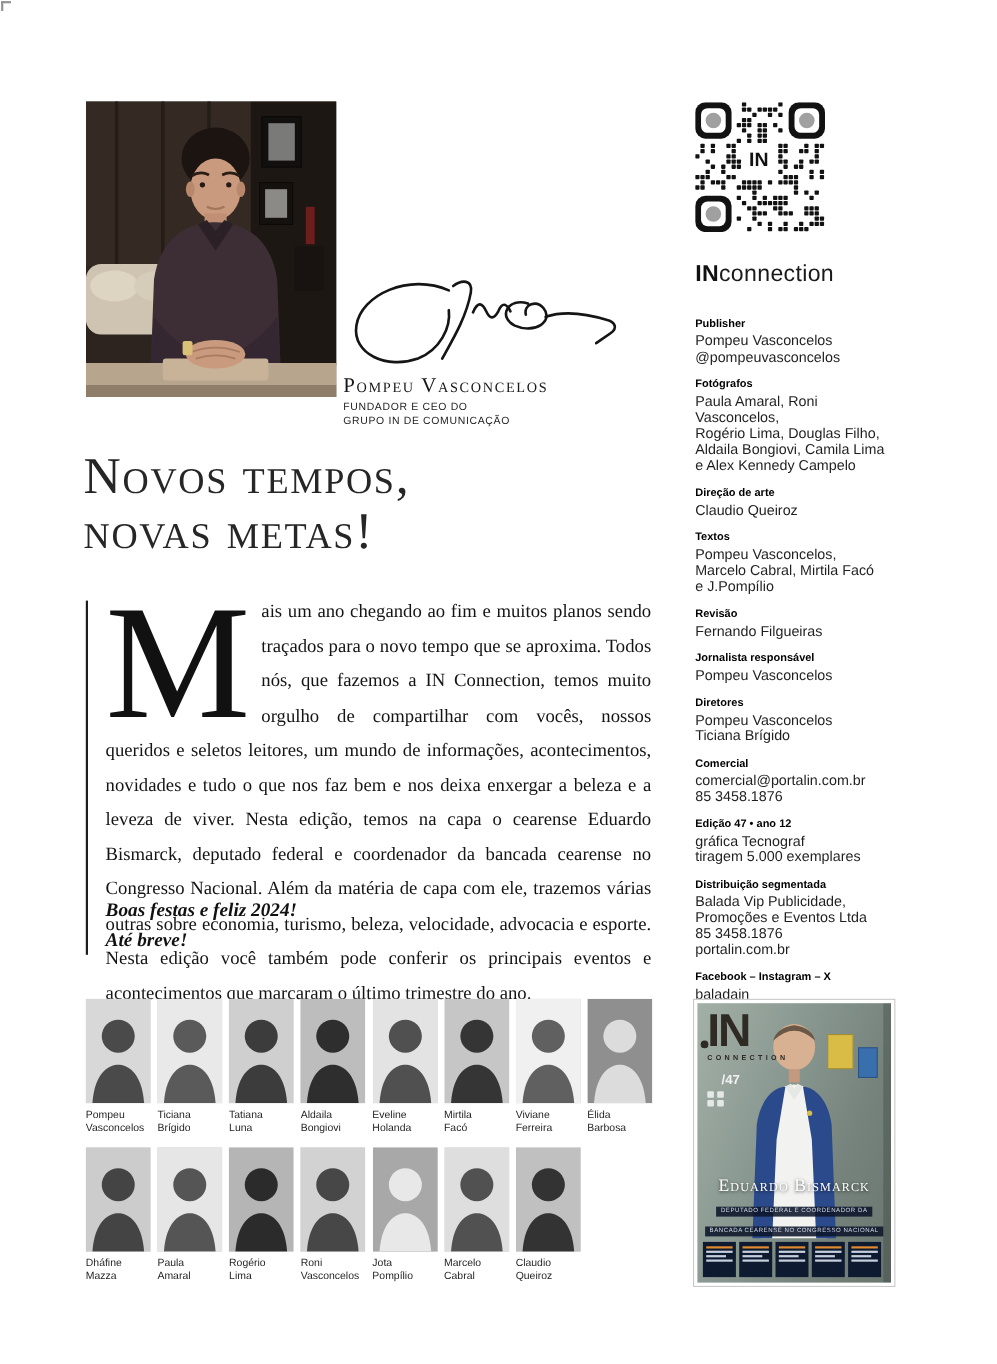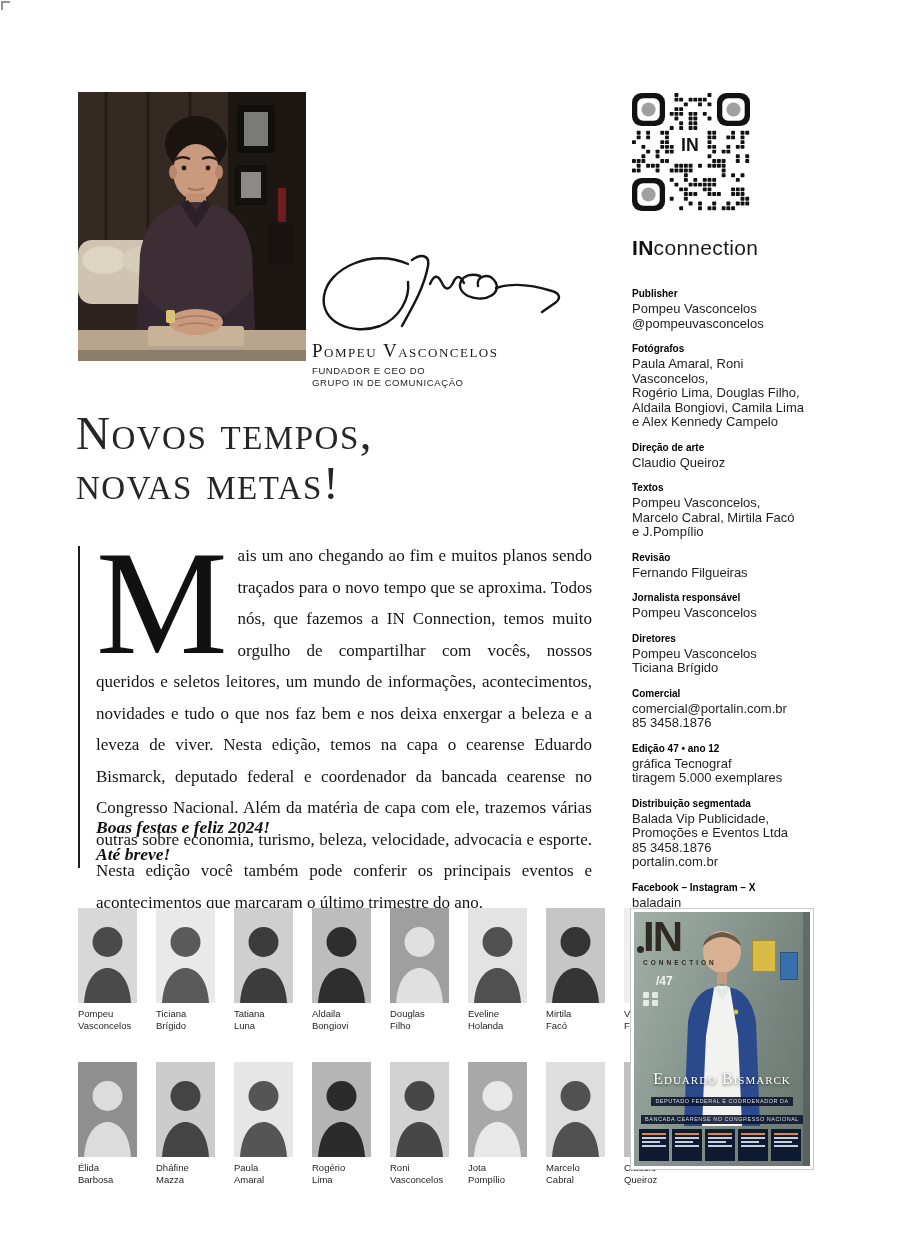--- a/index.html
+++ b/index.html
@@ -28,21 +28,21 @@
   #body-rule{position:absolute;left:78px;top:546px;width:2px;height:322px;background:#1e1e1e;}
   #body-copy{position:absolute;left:96px;top:540px;width:496px;
              font-family:"Liberation Serif",serif;font-size:17px;line-height:31.5px;
              color:#141414;text-align:justify;}
   #body-copy .dropcap{float:left;font-size:148px;line-height:.78;padding:6px 10px 0 0;color:#111;}
   #closing{position:absolute;left:96px;top:814px;font-family:"Liberation Serif",serif;
            font-weight:bold;font-style:italic;font-size:17.5px;line-height:27px;color:#111;}
 
   
   #contributors{position:absolute;left:78px;top:908px;width:515px;
-                display:grid;grid-template-columns:repeat(8,1fr);column-gap:6px;row-gap:0;gap:19px;}
+                display:grid;grid-template-columns:repeat(8,1fr);column-gap:6px;row-gap:0;}
   .cell{width:59px;}
   .avatar{width:59px;height:95px;overflow:hidden;background:#ddd;}
   .avatar svg{display:block;}
   .cname{margin:5px 0 8px 0;font-size:9.5px;line-height:11.5px;color:#1f1f1f;min-height:27px;}
 
   
   #rightcol{position:absolute;left:632px;top:93px;width:186px;}
   #qr{width:118px;height:118px;}
   #brand{margin-top:21px;font-size:21px;color:#111;letter-spacing:.3px;}
   #brand .b{font-weight:bold;}
@@ -200,33 +200,20 @@
         <div class="avatar">
           <svg width="59" height="95" viewBox="0 0 59 95">
     <rect width="59" height="95" fill="#bdbdbd"></rect>
     <circle cx="29.5" cy="34" r="15" fill="#2e2e2e"></circle>
     <path d="M6 95 C8 66 22 60 29.5 60 C37 60 51 66 53 95 Z" fill="#2e2e2e"></path>
           </svg>
         </div>
         <div class="cname">
           <div>Aldaila</div>
           <div>Bongiovi</div>
-        </div>
-      </div>
-      <div class="cell">
-        <div class="avatar">
-          <svg width="59" height="95" viewBox="0 0 59 95">
-    <rect width="59" height="95" fill="#9f9f9f"></rect>
-    <circle cx="29.5" cy="34" r="15" fill="#e0e0e0"></circle>
-    <path d="M6 95 C8 66 22 60 29.5 60 C37 60 51 66 53 95 Z" fill="#e0e0e0"></path>
-          </svg>
-        </div>
-        <div class="cname">
-          <div>Douglas</div>
-          <div>Filho</div>
         </div>
       </div>
       <div class="cell">
         <div class="avatar">
           <svg width="59" height="95" viewBox="0 0 59 95">
     <rect width="59" height="95" fill="#e3e3e3"></rect>
     <circle cx="29.5" cy="34" r="15" fill="#505050"></circle>
     <path d="M6 95 C8 66 22 60 29.5 60 C37 60 51 66 53 95 Z" fill="#505050"></path>
           </svg>
         </div>

